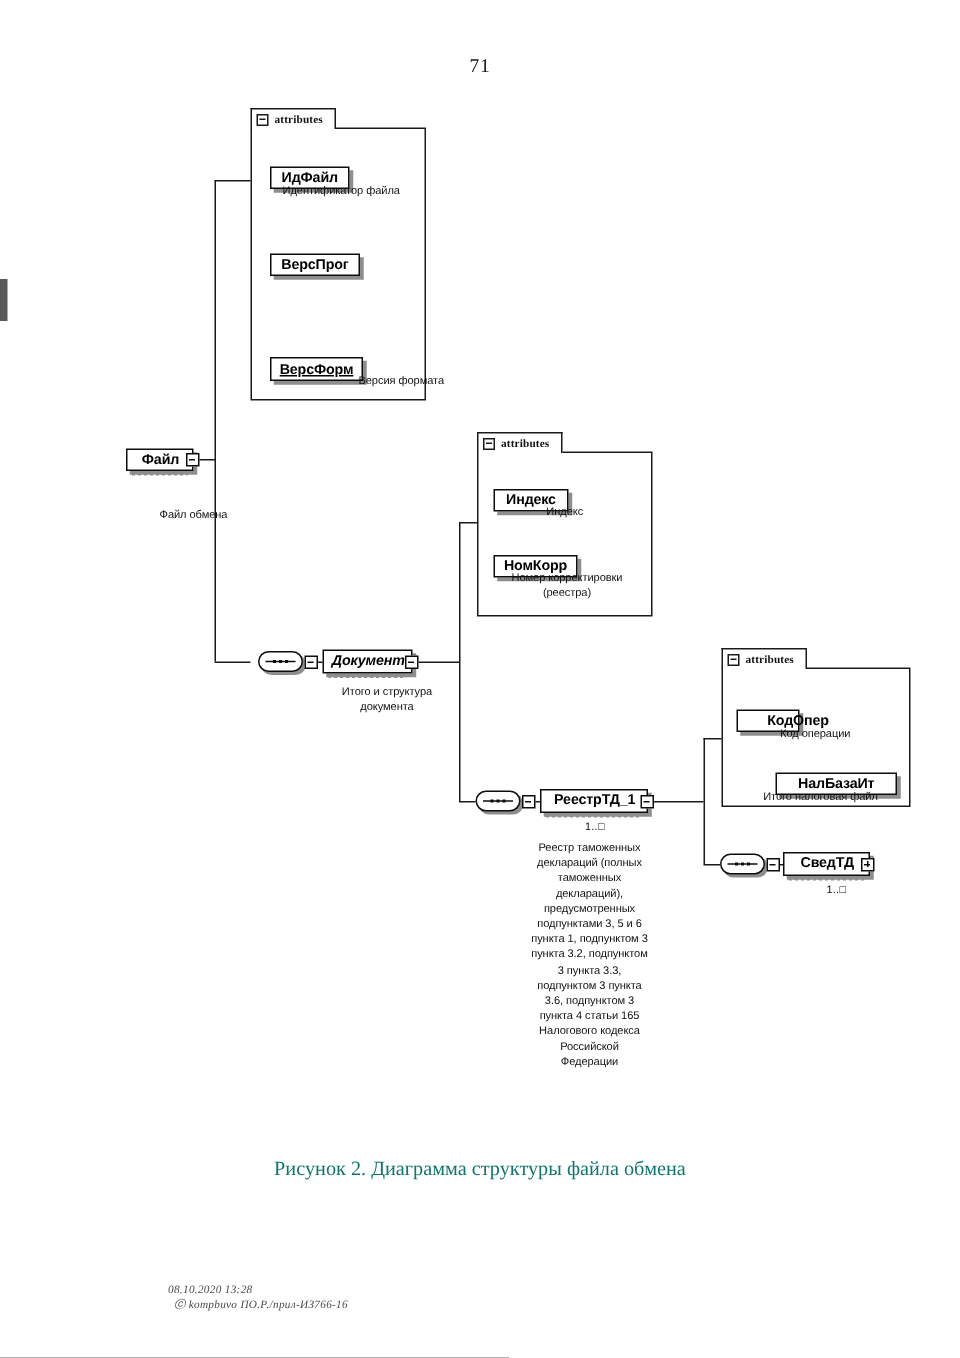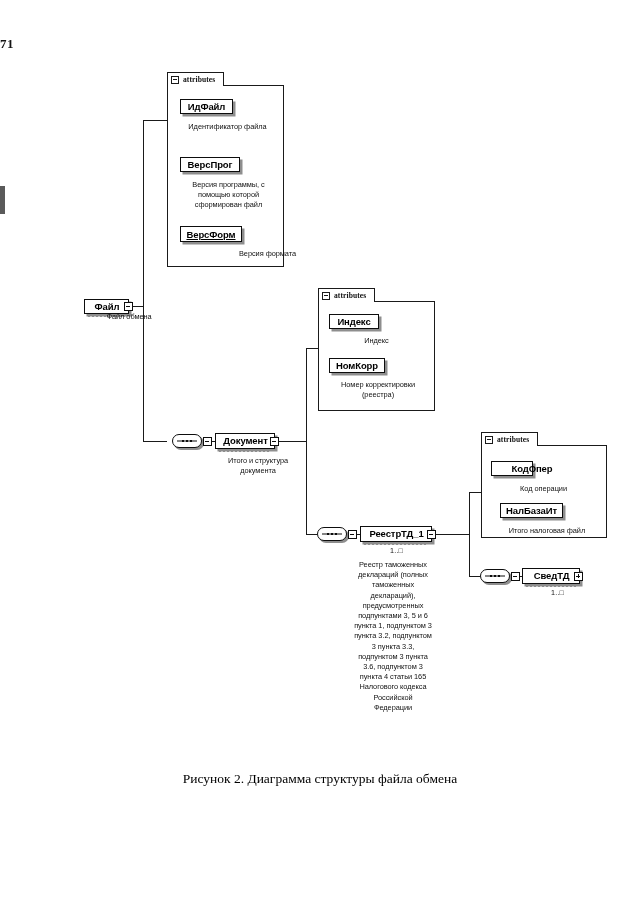--- a/index.html
+++ b/index.html
@@ -17,44 +17,44 @@
     background: #ffffff;
     overflow: hidden;
   }
 
   
   #page-number {
     position: absolute;
     top: 36px;
     left: 0;
     width: 640px;
-    text-align: left;
+    text-align: center;
     font-family: "Liberation Serif", serif;
     font-size: 13px;
-    font-weight: bold;
+    font-weight: normal;
     color: #141414;
     letter-spacing: .5px;
   }
   #binding-mark {
     position: absolute;
     left: 0px;
     top: 186px;
     width: 5px;
     height: 28px;
     background: #5a5a5a;
   }
   #figure-caption {
     position: absolute;
     top: 771px;
     left: 0;
     width: 640px;
     text-align: center;
     font-family: "Liberation Serif", serif;
     font-size: 13.5px;
-    color: #000000;
+    color: #0f766e;
   }
   #footer {
     position: absolute;
     left: 112px;
     top: 855px;
     font-family: "Liberation Serif", serif;
     font-style: italic;
     font-size: 7.5px;
     color: #4a4a4a;
     line-height: 10px;
@@ -106,20 +106,21 @@
     box-shadow: 2.5px 2.5px 0 0 #8e8e8e;
     font-family: "Liberation Sans", sans-serif;
     font-weight: bold;
     font-size: 9.5px;
     color: #000000;
     display: flex;
     align-items: center;
     justify-content: center;
     white-space: nowrap;
     letter-spacing: -0.1px;
+    margin-top: 12px;
   }
 
   
   .expander {
     position: absolute;
     width: 9px;
     height: 9px;
     box-sizing: border-box;
     border: 1.3px solid #0d0d0d;
     background: #ffffff;
@@ -267,37 +268,36 @@
   </div>
 
   <div class="attr-node" style="left:180px; top:99px; width:53px; height:15px;">
     <span>ИдФайл</span>
   </div>
   <div class="desc" style="left:180px; top:122px; width:95px;">Идентификатор файла</div>
 
   <div class="attr-node" style="left:180px; top:157px; width:60px; height:15px;">
     <span>ВерсПрог</span>
   </div>
-  <div class="desc" style="left:180px; top:180px; width:97px;">Версия программы, с помощью которой сформирован файл</div>
 
   <div class="attr-node" style="left:180px; top:226px; width:62px; height:16px;text-decoration:underline;">
     <span>ВерсФорм</span>
   </div>
   <div class="desc" style="left:180px; top:249px; width:95px;padding-left:40px;">Версия формата</div>
 
   <div class="line-v" style="left:143px; top:120px; height:186px;"></div>
   <div class="line-h" style="left:143px; top:120px; width:24px;"></div>
 
   <div class="line-h" style="left:131px; top:306px; width:13px;"></div>
 
   <div class="node dashed-top" style="left:84px; top:299px; width:45px; height:15px;">
     <span>Файл</span>
   </div>
   <div class="expander" style="left:124px; top:302px;"></div>
-  <div class="desc" style="left:84px; top:312px; width:90px;">Файл обмена</div>
+  <div class="desc" style="left:84px; top:338px; width:90px;">Файл обмена</div>
 
   <div class="line-v" style="left:143px; top:306px; height:135px;"></div>
   <div class="line-h" style="left:143px; top:441px; width:24px;"></div>
 
   <div class="attr-panel" style="left:318px; top:288px; width:117px; height:123px;">
     <div class="panel-body"></div>
     <div class="panel-tab" style="width:57px;">
       <span class="tab-toggle"></span>
       <span class="tab-label">attributes</span>
     </div>
@@ -315,21 +315,21 @@
 
   <div class="sequence" style="left:172px; top:434px;">
     <span class="bar"></span>
     <i></i>
     <i></i>
     <i></i>
   </div>
   <div class="expander" style="left:203px; top:437px;"></div>
   <div class="line-h" style="left:211px; top:441px; width:6px;"></div>
 
-  <div class="node dashed-top" style="left:215px; top:433px; width:60px; height:16px;">
+  <div class="node dashed-top" style="left:215px; top:433px; width:60px; height:16px;font-style:italic;">
     <span>Документ</span>
   </div>
   <div class="expander" style="left:270px; top:437px;"></div>
   <div class="desc" style="left:212px; top:456px; width:92px;">Итого и структура документа</div>
 
   <div class="line-h" style="left:278px; top:441px; width:28px;"></div>
   <div class="line-v" style="left:306px; top:348px; height:186px;"></div>
   <div class="line-h" style="left:306px; top:348px; width:12px;"></div>
   <div class="line-h" style="left:306px; top:534px; width:11px;"></div>
 
@@ -339,21 +339,21 @@
       <span class="tab-toggle"></span>
       <span class="tab-label">attributes</span>
     </div>
   </div>
 
   <div class="attr-node" style="left:491px; top:461px; width:40px; height:15px;padding-left:40px;">
     <span>КодОпер</span>
   </div>
   <div class="desc" style="left:491px; top:484px; width:105px;">Код операции</div>
 
-  <div class="attr-node" style="left:500px; top:503px; width:63px; height:15px;">
+  <div class="attr-node" style="left:517px; top:503px; width:81px; height:15px;">
     <span>НалБазаИт</span>
   </div>
   <div class="desc" style="left:491px; top:526px; width:112px;">Итого налоговая файл</div>
 
   <div class="sequence" style="left:317px; top:527px;">
     <span class="bar"></span>
     <i></i>
     <i></i>
     <i></i>
   </div>
@@ -382,14 +382,18 @@
   <div class="line-h" style="left:519px; top:576px; width:5px;"></div>
 
   <div class="node dashed-top" style="left:522px; top:568px; width:58px; height:16px;">
     <span>СведТД</span>
   </div>
   <div class="expander plus" style="left:574px; top:572px;"></div>
   <div class="cardinality" style="left:551px; top:588px;">1..□</div>
 
   <div id="figure-caption">Рисунок 2. Диаграмма структуры файла обмена</div>
 
+  <div id="footer">
+    <div class="fline1">08.10.2020 13:28</div>
+    <div class="fline2">ⓒ kompbuvo ПО.Р./прил-ИЗ766-16</div>
+  </div>
 
 </div>
 
 </body></html>

